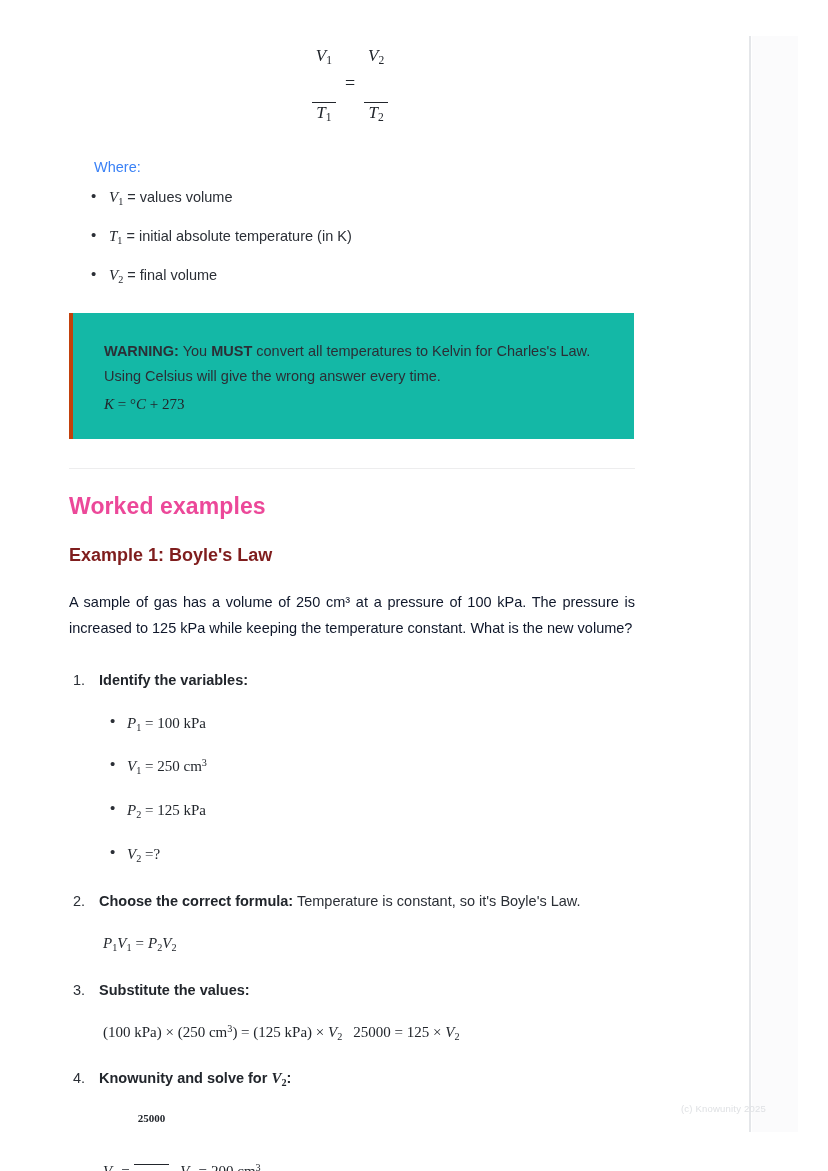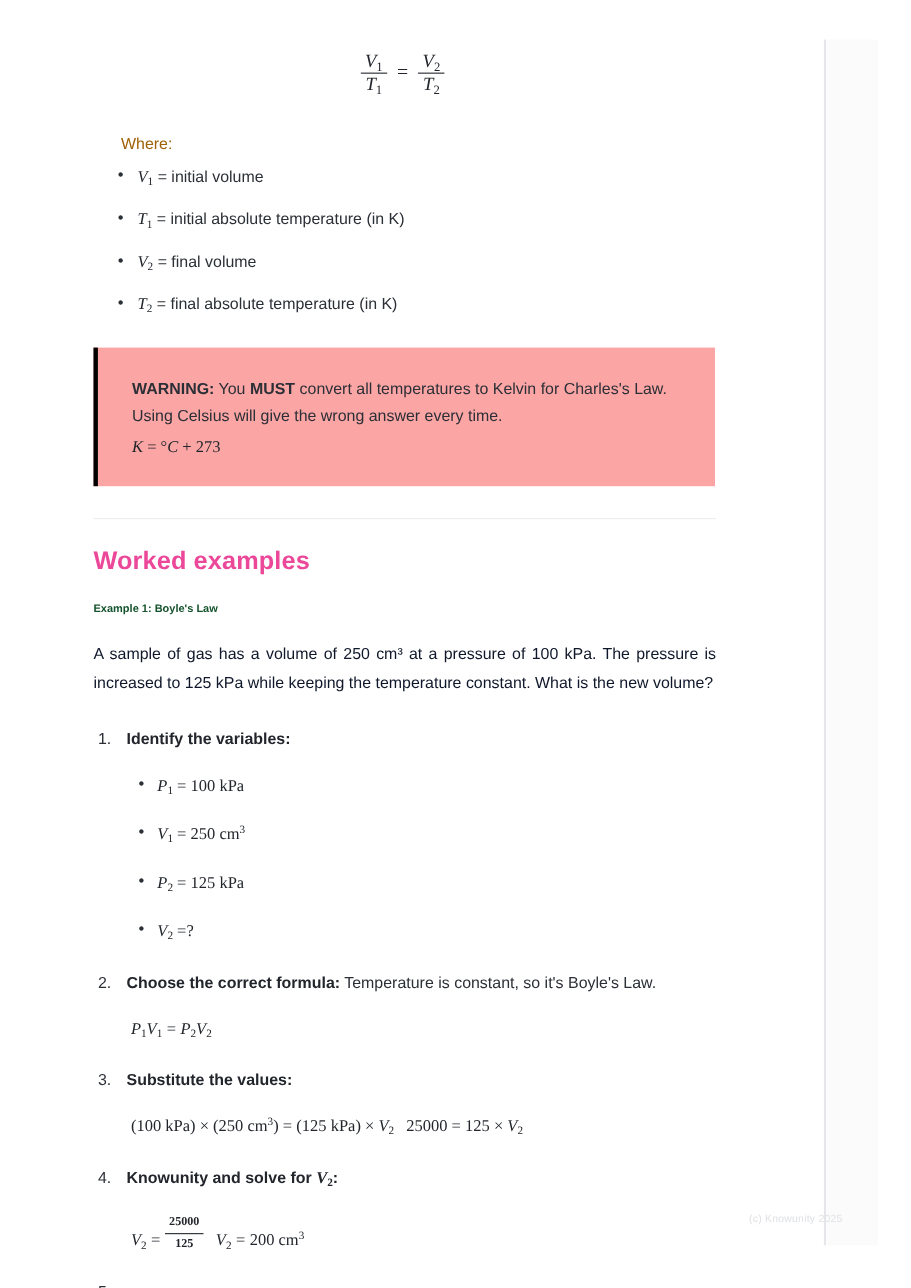--- a/index.html
+++ b/index.html
@@ -30,21 +30,21 @@
     left: 749px;
     top: 36px;
     width: 2px;
     height: 1096px;
     background: #e4e6e9;
   }
 
   
   .page {
     position: absolute;
-    left: 16px;
+    left: 0;
     top: 0;
     width: 700px;
     height: 850px;
     box-sizing: border-box;
     padding: 0 65px;
   }
 
   
   .math {
     font-family: "Liberation Serif", "DejaVu Serif", serif;
@@ -66,34 +66,35 @@
   .frac {
     display: inline-block;
     vertical-align: middle;
     text-align: center;
   }
   .frac > .fnum { display: block; padding: 0 4px; }
   .frac > .fden {
     display: block;
     padding: 0 4px;
     border-top: 1px solid #22262c;
+    margin-top: 36px;
   }
 
   .eq-display {
     text-align: center;
     font-size: 18px;
     padding-top: 46px;
   }
   .eq-display .frac { font-size: 17px; }
   .eq-display .op { font-style: normal; padding: 0 9px; }
 
   
   .where-label {
     font-size: 14.5px;
-    color: #a16207;
+    color: #3b82f6;
     margin: 36px 0 0 29px;
   }
   ul.where {
     list-style: none;
     margin: 11px 0 0 0;
     padding: 0 0 0 44px;
   }
   ul.where li {
     position: relative;
     font-size: 14.5px;
@@ -110,22 +111,22 @@
     font-size: 15px;
   }
   ul.where li .math { font-size: 15px; }
 
   
   .callout {
     position: relative;
     margin: 27px 0 0 4px;
     width: 565px;
     box-sizing: border-box;
-    background: #fca5a5;
-    border-left: 4px solid #000000;
+    background: #14b8a6;
+    border-left: 4px solid #c2410c;
     padding: 26px 30px 26px 31px;
   }
   .callout p {
     margin: 0;
     font-size: 14.5px;
     line-height: 1.72;
     color: #2b2f36;
   }
   .callout .k-line {
     margin-top: 7px;
@@ -142,23 +143,23 @@
   }
   .section-heading {
     margin: 24px 0 0 4px;
     font-size: 23px;
     font-weight: bold;
     color: #ec4899;
     letter-spacing: 0.1px;
   }
   .example-heading {
     margin: 25px 0 0 4px;
-    font-size: 10px;
+    font-size: 18px;
     font-weight: bold;
-    color: #14532d;
+    color: #7f1d1d;
   }
 
   .problem {
     margin: 24px 0 0 4px;
     width: 566px;
     font-size: 14.5px;
     line-height: 1.78;
     text-align: justify;
     color: #0f172a;
   }
@@ -248,33 +249,29 @@
         <span class="fnum"><span>V</span><sub>2</sub></span>
         <span class="fden"><span>T</span><sub>2</sub></span>
       </span>
     </span>
   </div>
 
   <div class="where-label">Where:</div>
   <ul class="where">
     <li>
       <span class="math"><span>V</span><sub>1</sub></span>
-      <span>= initial volume</span>
+      <span>= values volume</span>
     </li>
     <li>
       <span class="math"><span>T</span><sub>1</sub></span>
       <span>= initial absolute temperature (in K)</span>
     </li>
     <li>
       <span class="math"><span>V</span><sub>2</sub></span>
       <span>= final volume</span>
-    </li>
-    <li>
-      <span class="math"><span>T</span><sub>2</sub></span>
-      <span>= final absolute temperature (in K)</span>
     </li>
   </ul>
 
   <div class="callout">
     <p><b>WARNING:</b><span> You </span><b>MUST</b><span> convert all temperatures to Kelvin for Charles's Law. Using Celsius will give the wrong answer every time.</span></p>
     <div class="k-line math">
       <span class="up" style="font-style:italic">K</span><span class="up"> = °</span><span style="font-style:italic">C</span><span class="up"> + 273</span>
     </div>
   </div>
 

